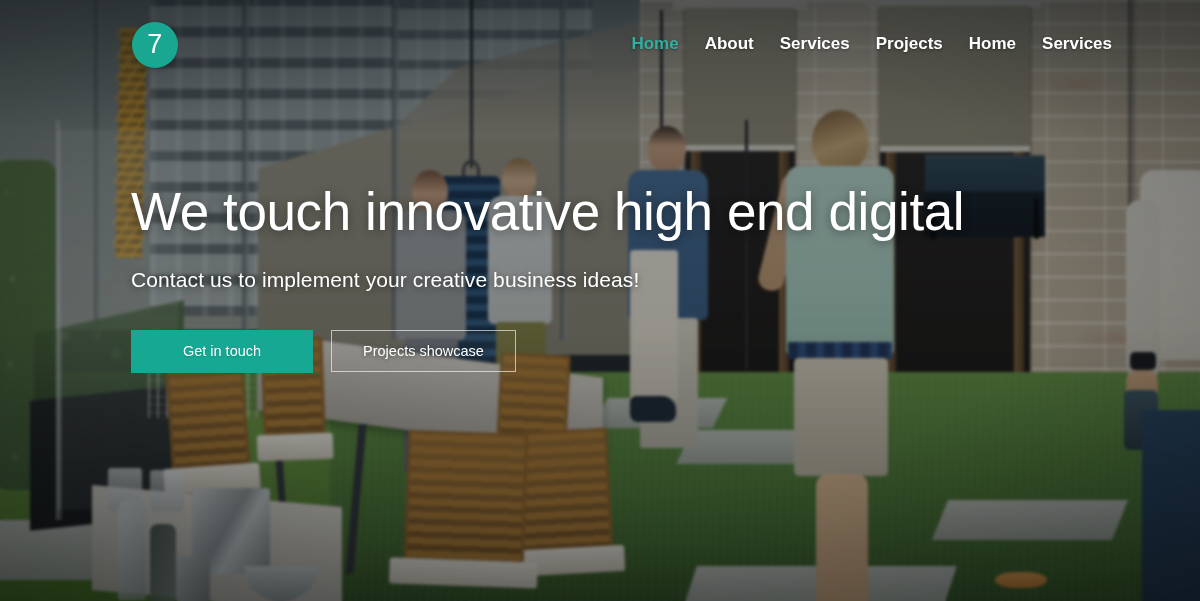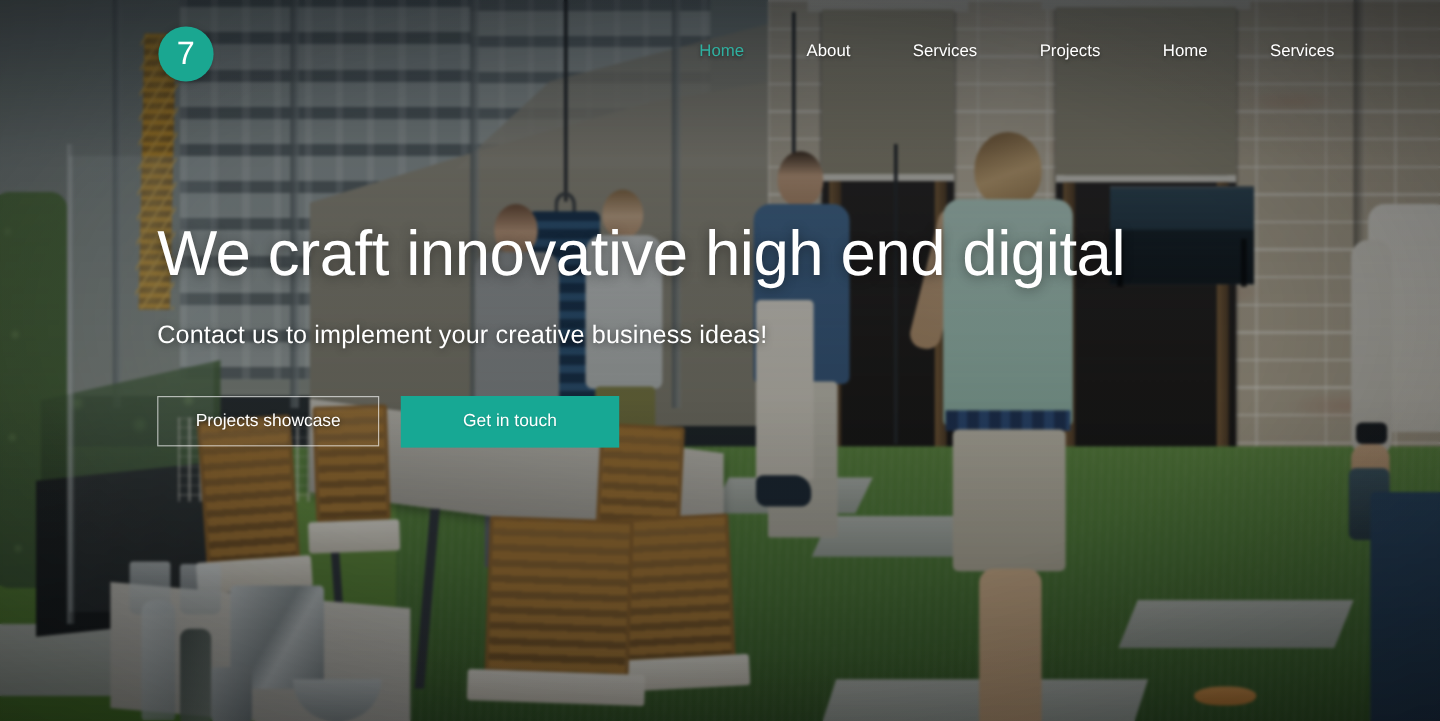--- a/index.html
+++ b/index.html
@@ -400,24 +400,23 @@
   .logo span{
     color:#ffffff; font-size:27px; font-weight:300; line-height:1;
     letter-spacing:.5px; transform:translateY(-1px);
   }
 
   nav{
     position:absolute; right:88px; top:34px;
     display:flex; align-items:center; gap:26px;
   }
   nav a{
-    color:#ffffff; font-size:14px; font-weight:400;
+    color:#ffffff; font-size:17px; font-weight:700;
     text-decoration:none; white-space:nowrap;
     text-shadow:0 1px 3px rgba(0,0,0,.45);
-    margin-left:26px;
   }
   nav a.active{ color:#2fb0a0; }
 
   .hero-copy{ position:absolute; left:131px; top:182px; width:900px; }
 
   h1{
     color:#ffffff;
     font-size:53px;
     font-weight:300;
     line-height:1.13;
@@ -608,25 +607,25 @@
       <a href="#" class="active">Home</a>
       <a href="#">About</a>
       <a href="#">Services</a>
       <a href="#">Projects</a>
       <a href="#">Home</a>
       <a href="#">Services</a>
     </nav>
 
     <div class="hero-copy">
       <h1>
-        <span class="l1">We craft innovative high end digital</span>
+        <span class="l1">We touch innovative high end digital</span>
       </h1>
 
       <div class="sub">Contact us to implement your creative business ideas!</div>
 
       <div class="cta">
+        <div class="btn btn-primary">Get in touch</div>
         <div class="btn btn-ghost">Projects showcase</div>
-        <div class="btn btn-primary">Get in touch</div>
       </div>
     </div>
 
   </div>
 </div>
 
 </body></html>

